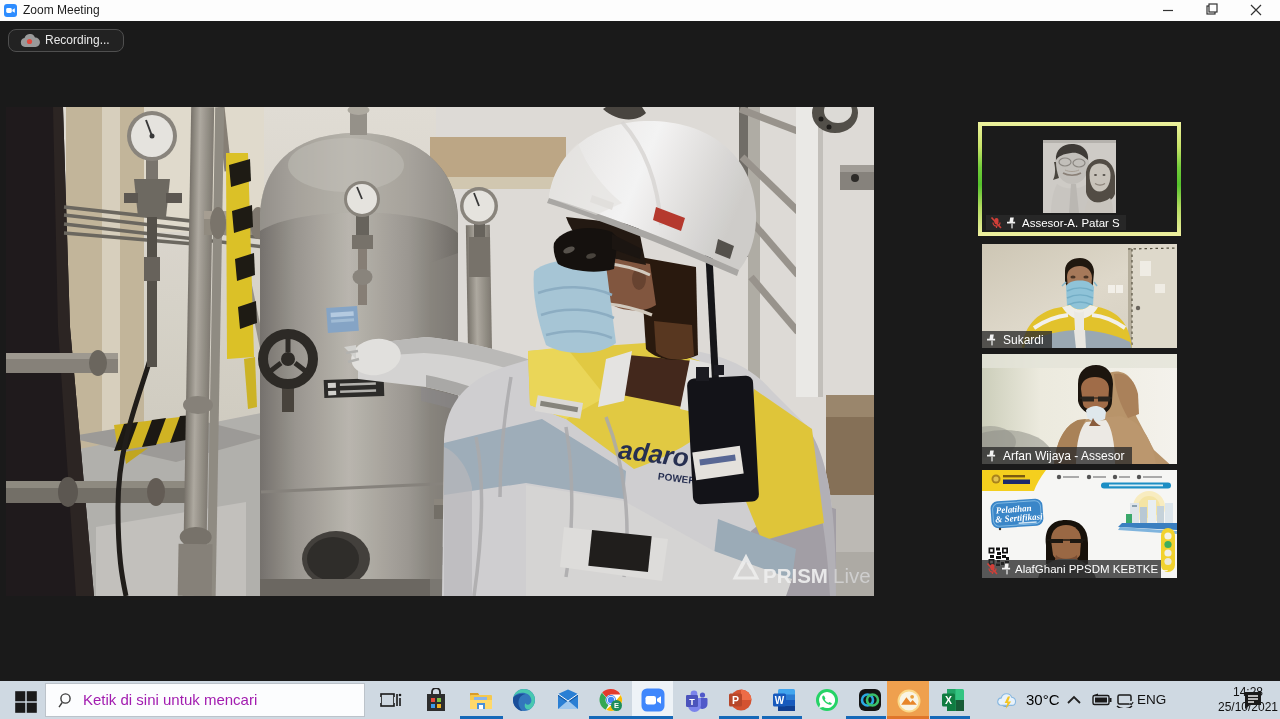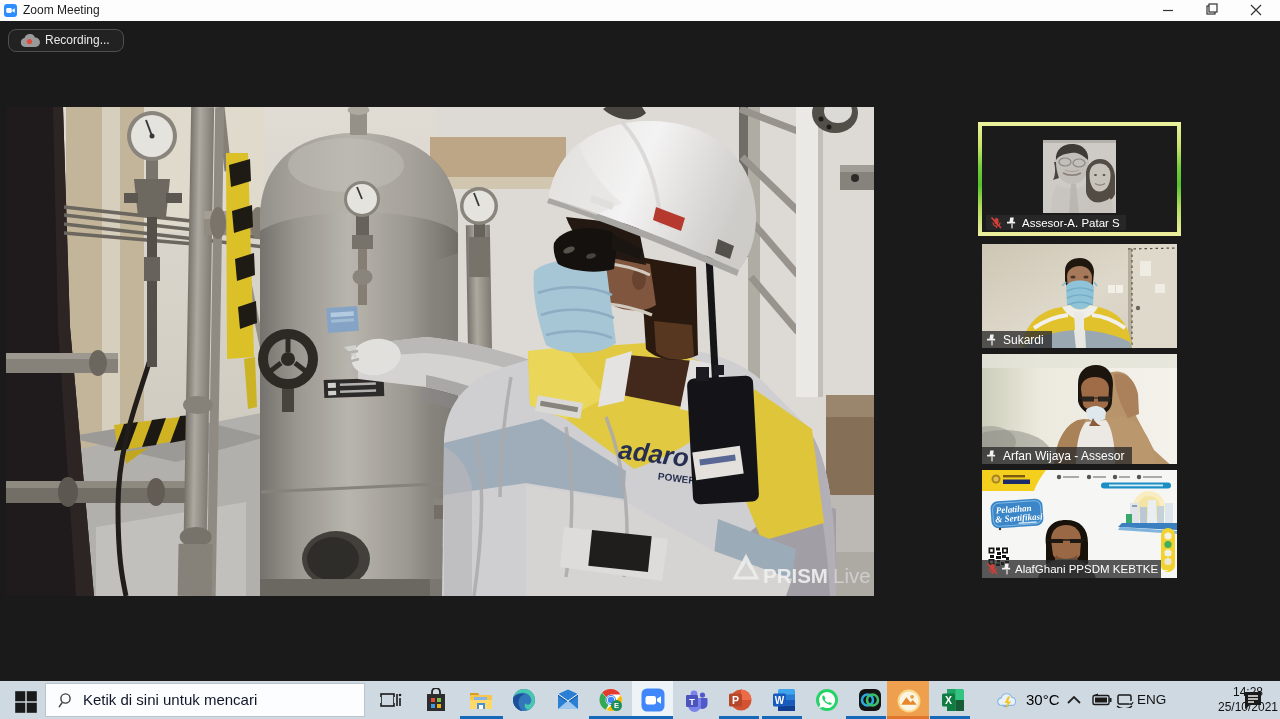--- a/index.html
+++ b/index.html
@@ -18,21 +18,21 @@
     background:linear-gradient(180deg,#eef29e 0%,#c8e468 22%,#72cc3a 40%,#55c22c 55%,#b4dc60 75%,#f0f0a0 100%);}
   #t1{top:105px;height:106px;background:#1b1b1b;}
   #t2{top:222.5px;height:104.5px;}
   #t3{top:332.5px;height:110.5px;}
   #t4{top:448.5px;height:108.5px;}
   .nbar{position:absolute;left:0;bottom:0;background:rgba(42,42,42,.78);color:#fff;
     display:flex;align-items:center;white-space:nowrap;}
   #taskbar{position:absolute;left:0;top:681px;width:1280px;height:38px;background:#cfd9e2;}
   #search{position:absolute;left:45px;top:2px;width:320px;height:34px;background:#fcfdfe;
     border:1px solid #bcc3ca;box-sizing:border-box;}
-  #search span{position:absolute;left:37px;top:7px;font-size:15px;color:#0f172a;}
+  #search span{position:absolute;left:37px;top:7px;font-size:15px;color:#a21caf;}
   .ticon{position:absolute;top:7px;width:24px;height:24px;}
   .uline{position:absolute;top:35px;height:3px;background:#1669b8;}
 </style>
 </head>
 <body>
 <div id="titlebar">
   <svg class="abs" style="left:4px;top:4px" width="13" height="13" viewBox="0 0 13 13">
     <rect x="0" y="0" width="13" height="13" rx="3" fill="#2d8cff"></rect>
     <rect x="2.2" y="4" width="5.6" height="5" rx="1.4" fill="#fff"></rect>
     <path d="M8.3 5.8 L10.8 4.3 V8.7 L8.3 7.2 Z" fill="#fff"></path>

